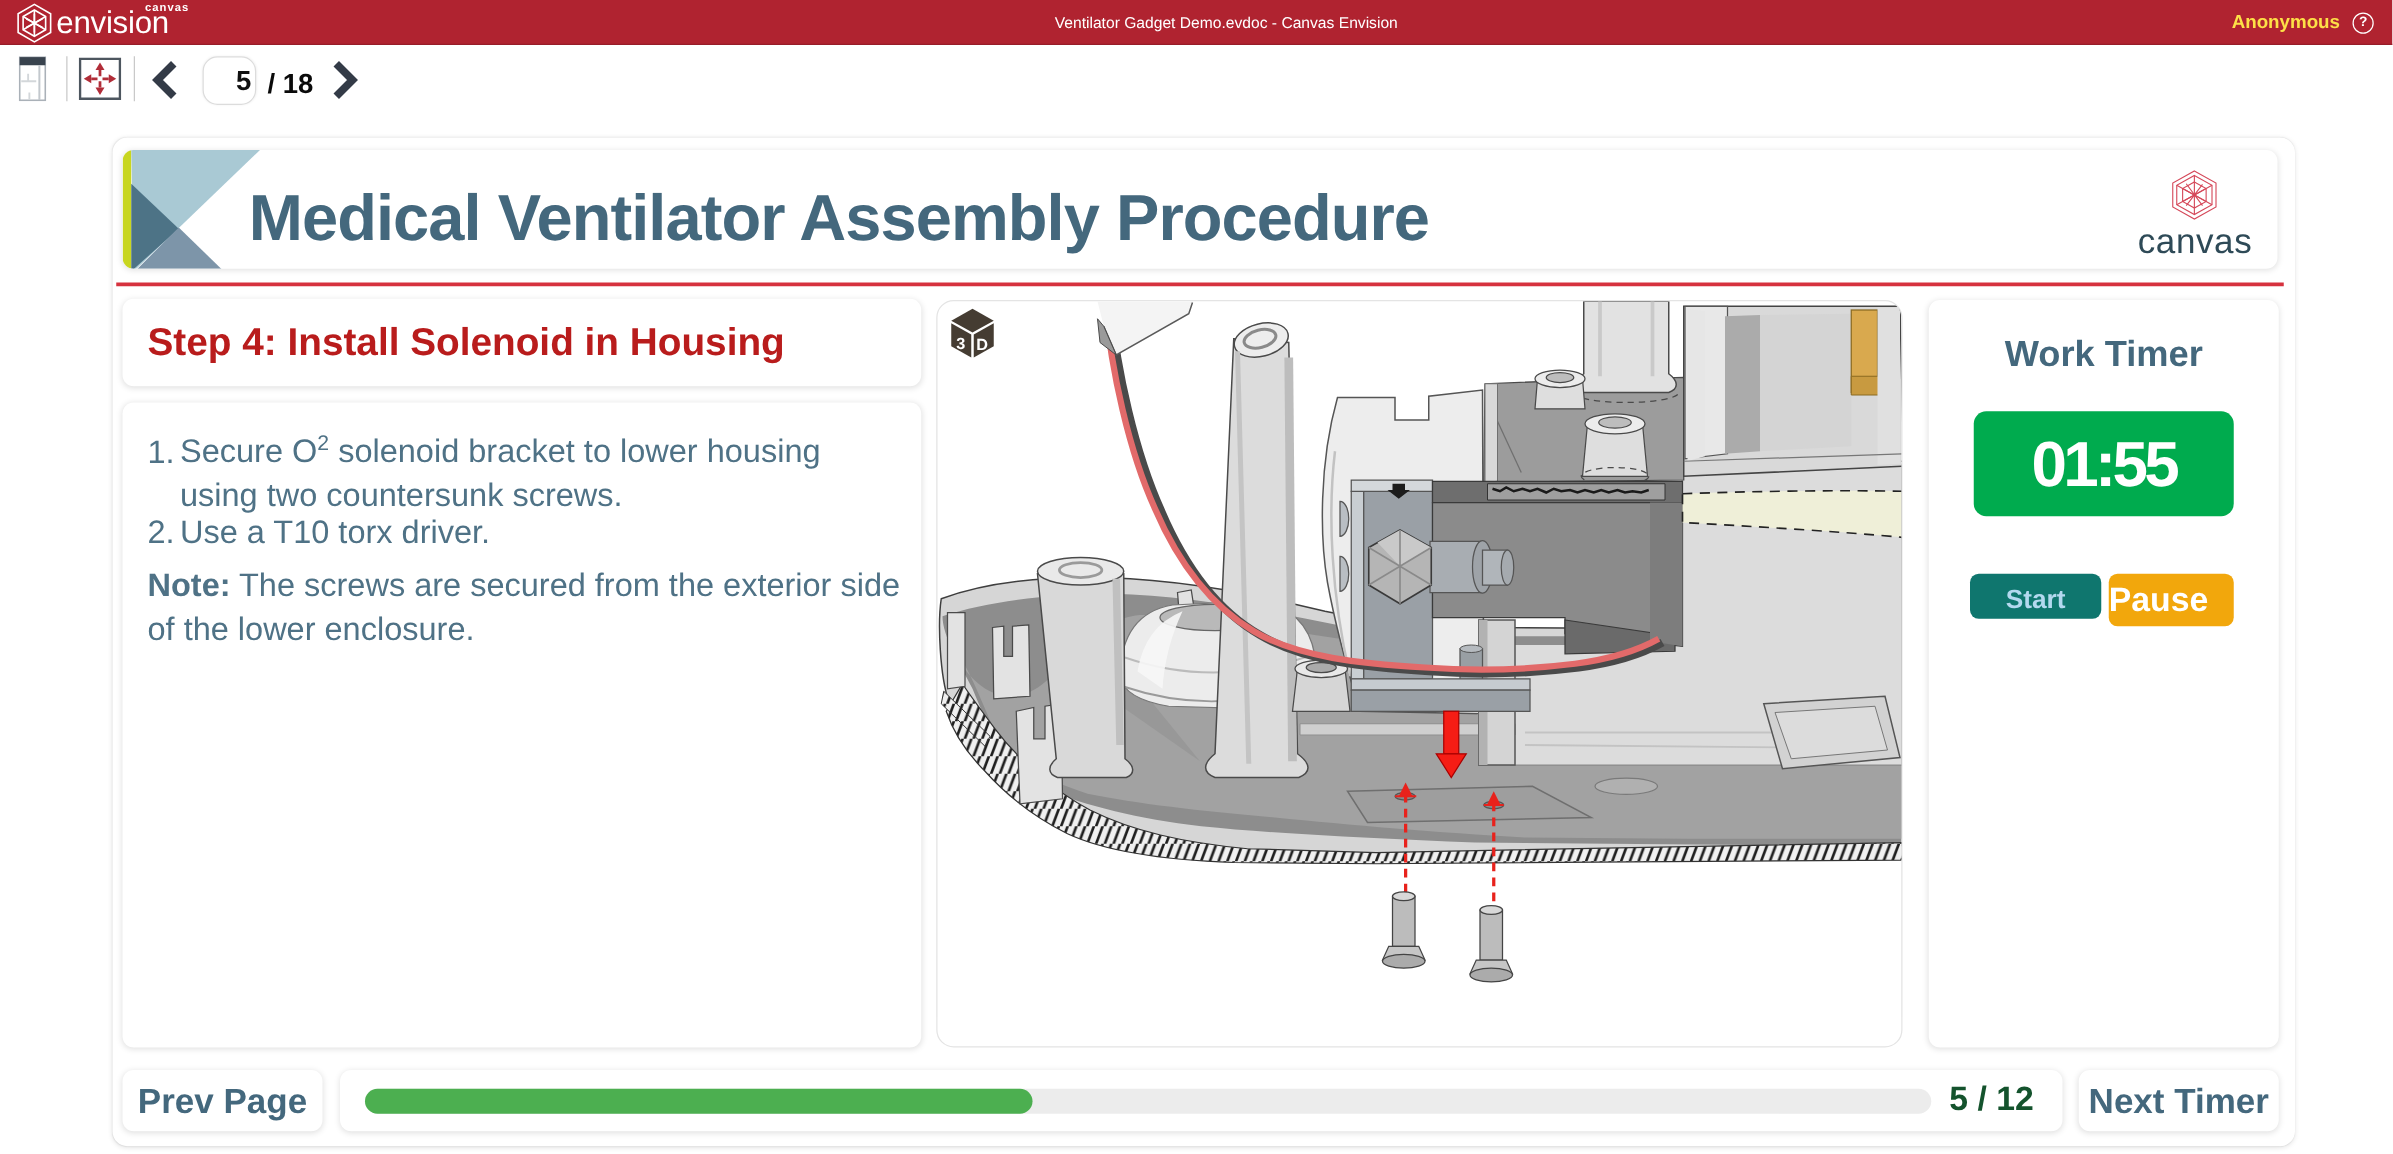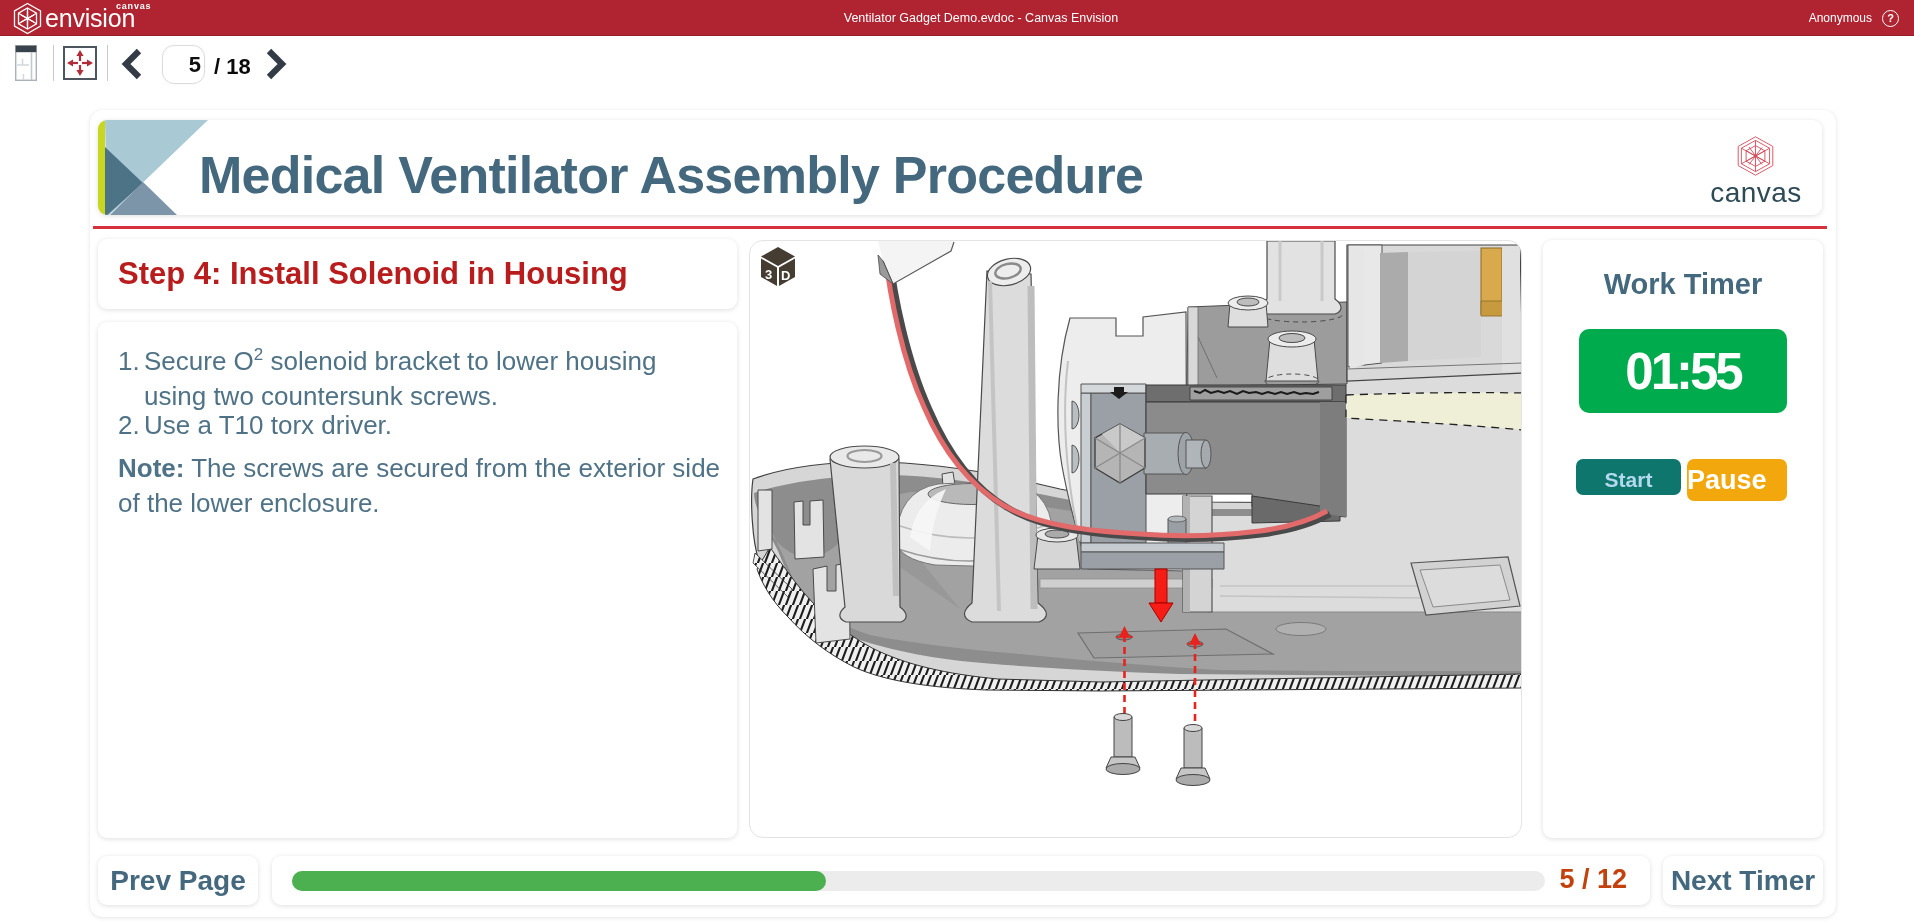--- a/index.html
+++ b/index.html
@@ -11,21 +11,21 @@
   
   #topbar { left:0; top:0; width:1914px; height:36px; background:#b02330;
      border-bottom:1px solid #971d29; }
   #envlogo { left:11px; top:2px; }
   #envword { left:45px; top:4px; color:#fff; font-size:25px; font-weight:normal;
      letter-spacing:-0.2px; }
   #envcanvas { left:116px; top:1px; color:#fff; font-size:9px; font-weight:bold;
      letter-spacing:0.8px; }
   #doctitle { left:24px; top:0; width:1914px; height:36px; line-height:36px; text-align:center;
      color:#fff; font-size:12.5px; }
-  #anon { right:42px; top:0; height:36px; line-height:36px; color:#ffffff; font-size:12px; }
+  #anon { right:42px; top:0; height:36px; line-height:36px; color:#fde047; font-size:15px;font-weight:bold; }
   #helpc { right:15px; top:10px; width:17px; height:17px; border:1.6px solid #fff;
      border-radius:50%; color:#fff; font-size:11px; font-weight:bold; text-align:center;
      line-height:14px; }
 
   
   #toolbar { left:0; top:36px; width:1914px; height:54px; background:#fff; }
   .tb-div { position:absolute; width:1px; background:#c9c9c9; top:9px; height:36px; }
   #pgnum { left:162px; top:9px; width:43px; height:39px; border:1px solid #dcdcdc;
      border-radius:12px; font-size:22px; font-weight:bold; color:#101010;
      text-align:right; padding-right:3px; line-height:37px; box-shadow:0 0 2px rgba(0,0,0,.06); }
@@ -75,21 +75,21 @@
   
   .fbtn { position:absolute; background:#fff; border-radius:9px;
      box-shadow:0 1px 5px rgba(0,0,0,0.13); color:#44687d; font-size:28px;
      font-weight:bold; text-align:center; }
   #prev { left:8px; top:746px; width:160px; height:49px; line-height:49px; }
   #next { left:1573px; top:746px; width:160px; height:49px; line-height:49px; }
   #progcard { left:182px; top:746px; width:1378px; height:49px; }
   #ptrack { left:20px; top:15px; width:1253px; height:20px; background:#ececec;
      border-radius:10px; }
   #pfill { left:0; top:0; width:534px; height:20px; background:#4caf50; border-radius:10px; }
-  #pnum { right:23px; top:8px; font-size:27px; font-weight:bold; color:#c2410c; }
+  #pnum { right:23px; top:8px; font-size:27px; font-weight:bold; color:#14532d; }
 </style>
 </head>
 <body>
 <div id="stage">
 
   <div class="abs" id="topbar">
     <svg class="abs" id="envlogo" width="33" height="33" viewBox="0 0 33 33">
       <g fill="none" stroke="#fff" stroke-width="1.3">
         <polygon points="16.5,1.5 29.5,9 29.5,24 16.5,31.5 3.5,24 3.5,9"></polygon>
         <polygon points="16.5,6 25.5,11.2 25.5,21.8 16.5,27 7.5,21.8 7.5,11.2"></polygon>

